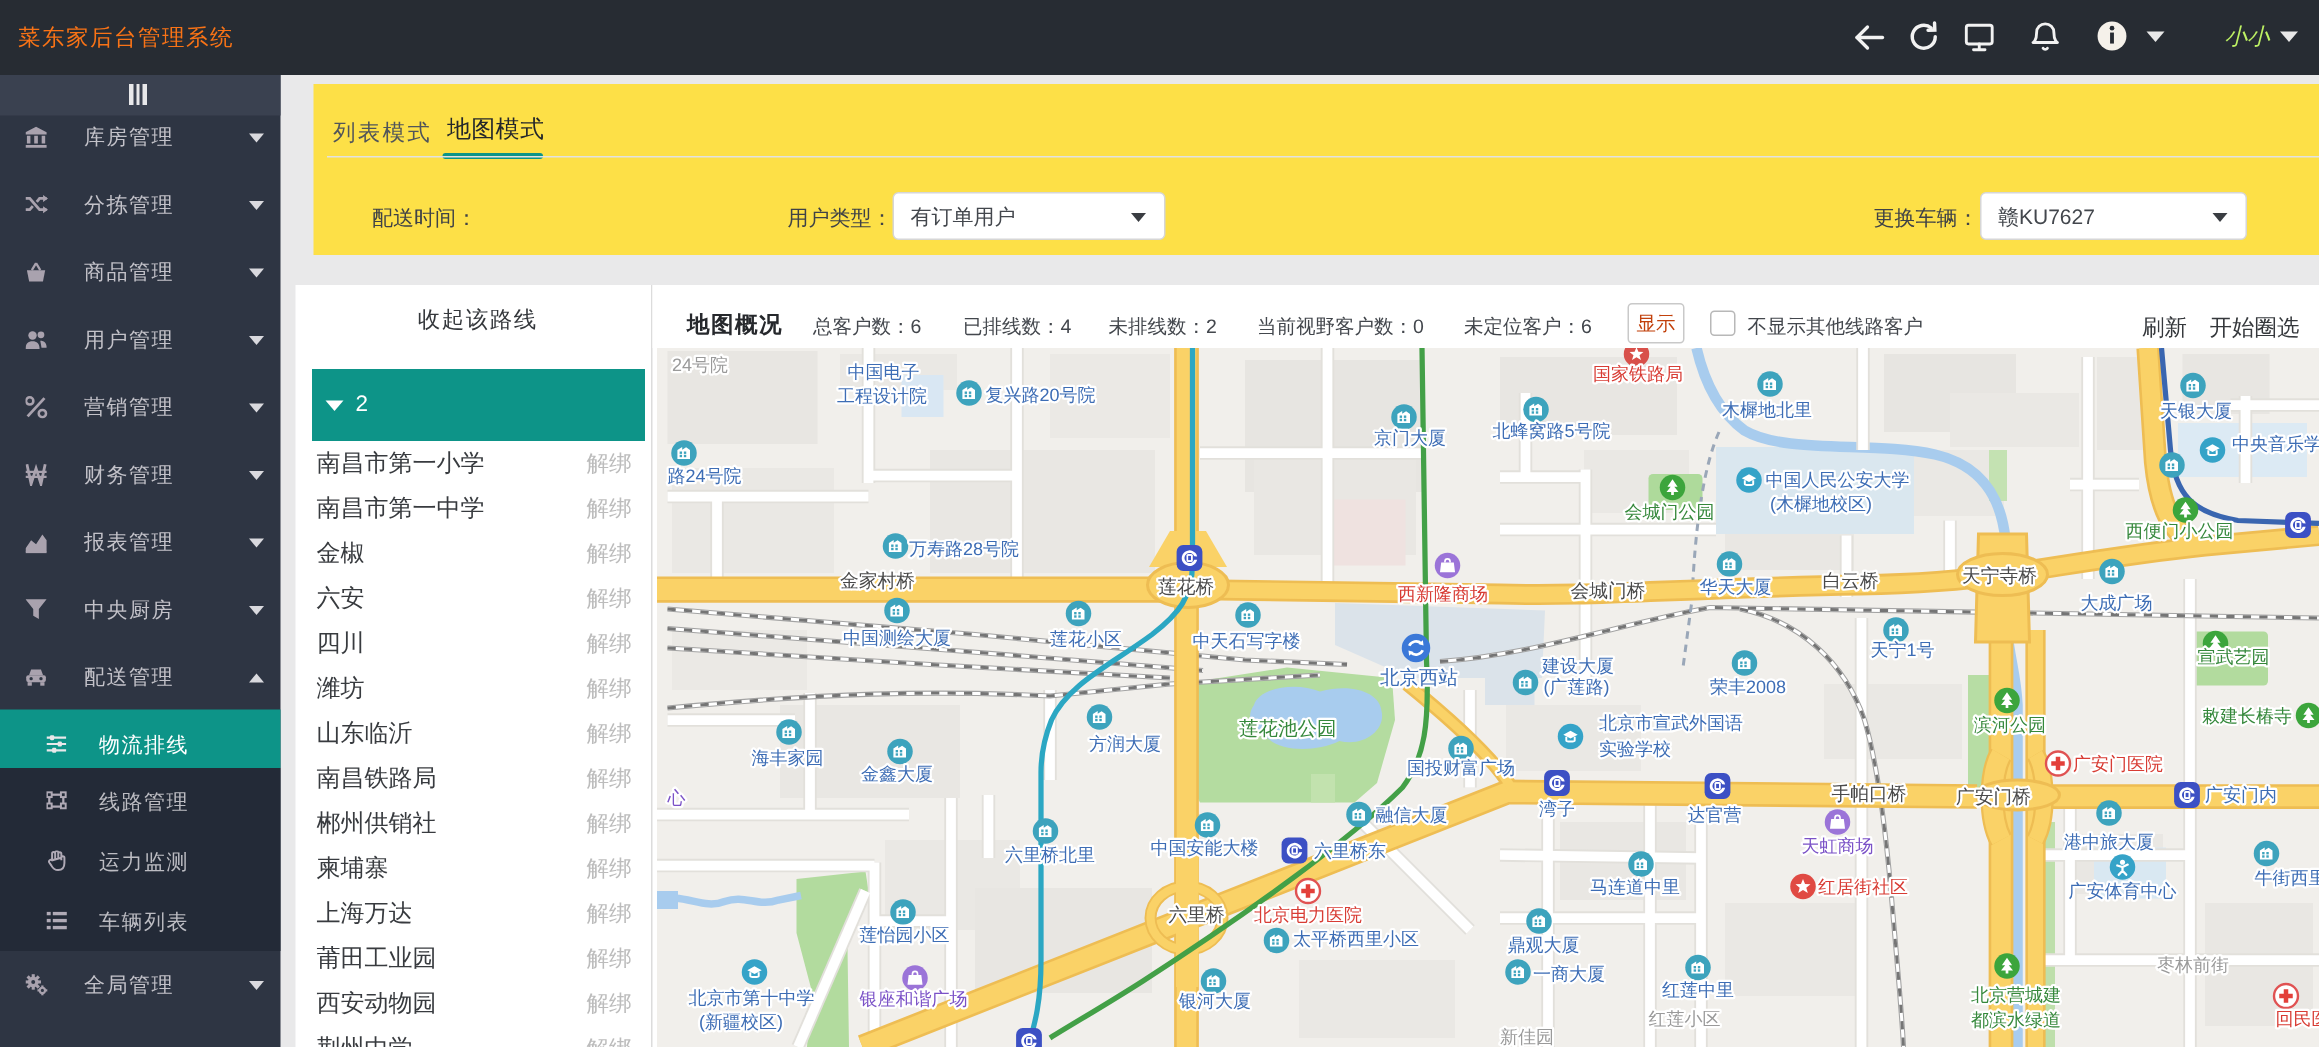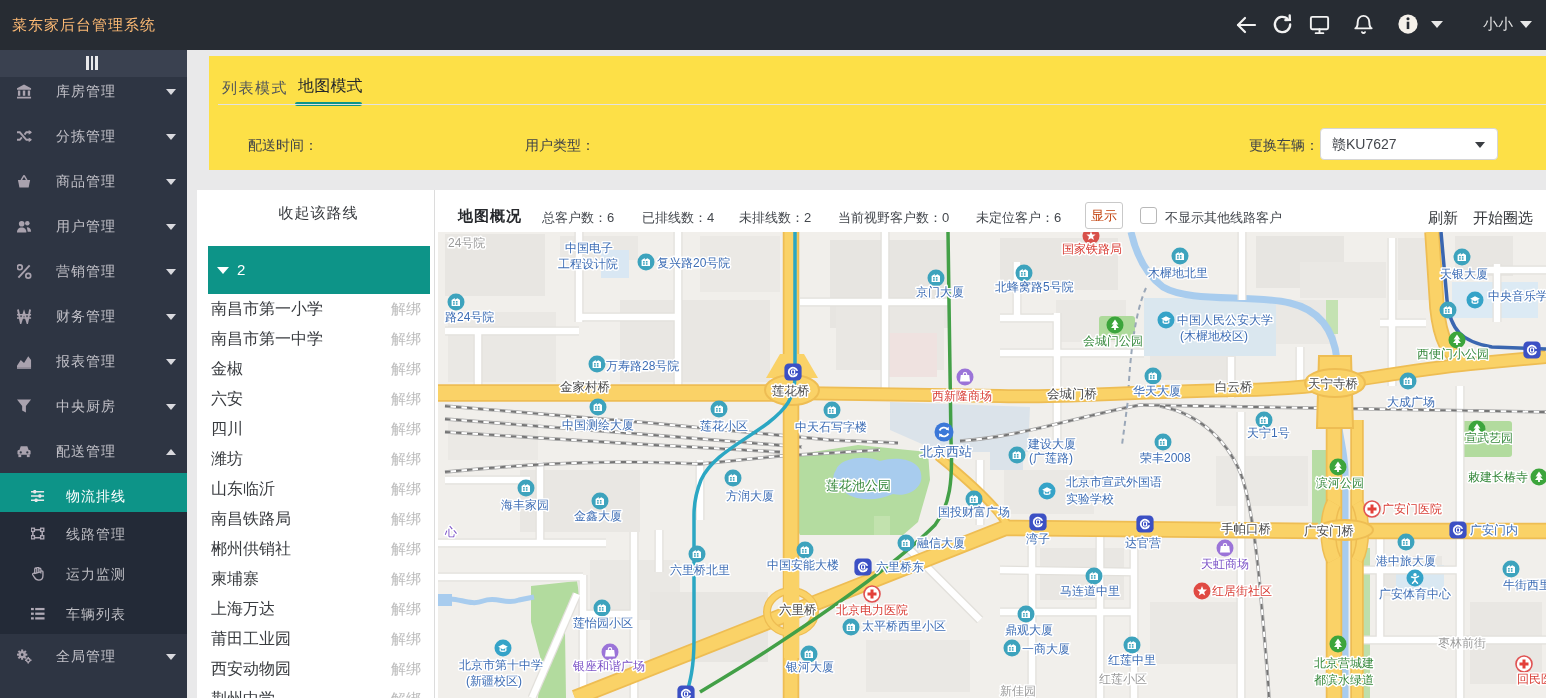--- a/index.html
+++ b/index.html
@@ -1,21 +1,21 @@
 <!DOCTYPE html>
 <html lang="zh"><head>
 <meta charset="utf-8">
 <title>菜东家后台管理系统</title>
 <style>
   * { margin:0; padding:0; box-sizing:border-box; }
   html,body { width:1546px; height:698px; overflow:hidden; background:#e9e9ea;
     font-family:"Liberation Sans", sans-serif; }
   
   #topbar { position:absolute; left:0; top:0; width:1546px; height:50px; background:#272c33; z-index:30;}
-  #topbar .title { position:absolute; left:12px; top:16px; color:#fdba74; font-size:15px; letter-spacing:1px;}
+  #topbar .title { position:absolute; left:12px; top:16px; color:#f97316; font-size:15px; letter-spacing:1px;}
   .tbico { position:absolute; top:13px; }
   
   #sidebar { position:absolute; left:0; top:50px; width:187px; height:648px; background:#2e3543; z-index:20;}
   #foldbar { position:absolute; left:0; top:0; width:187px; height:27px; background:#3a4150; }
   #foldbar .bars { position:absolute; left:86px; top:6px; }
   #foldbar .bars i { display:inline-block; width:2.5px; height:14px; background:#e8e8ea; margin-right:2px; }
   .mi { position:absolute; left:0; width:175px; height:45px;text-align:right; }
   .mi .ic { position:absolute; left:17px; top:15px; width:15px; height:15px; }
   .mi .tx { position:absolute; left:56px; top:14px; font-size:14px; color:#c3c2c9; letter-spacing:1px;}
   .mi .car { position:absolute; left:166px; top:20px; width:0; height:0;
@@ -78,21 +78,21 @@
   <svg class="tbico" style="left:1352px" width="23" height="23" viewBox="0 0 24 24" fill="none" stroke="#f2f2f2" stroke-width="2" stroke-linecap="round" stroke-linejoin="round">
       <path d="M18 9 a6 6 0 0 0 -12 0 c0 6 -2.5 7 -2.5 7 h17 c0 0 -2.5 -1 -2.5 -7"></path>
       <path d="M10.5 20 a1.8 1.8 0 0 0 3 0"></path>
     </svg>
   <svg class="tbico" style="left:1397px" width="22" height="22" viewBox="0 0 24 24">
       <circle cx="12" cy="12" r="10.5" fill="#f5f1ea"></circle>
       <rect x="10.6" y="9.5" width="2.8" height="8" fill="#272c33"></rect>
       <circle cx="12" cy="6.3" r="1.7" fill="#272c33"></circle>
     </svg>
   <div class="tbico" style="left:1431px; top:21px; width:0;height:0;border-left:6px solid transparent;border-right:6px solid transparent;border-top:7px solid #e8e8e8;"></div>
-  <span class="tbico" style="left:1483px; top:15px; color:#e5e5e5; font-size:15px;">小小</span>
+  <span class="tbico" style="left:1483px; top:15px; color:#bef264; font-size:15px;font-style:italic;">小小</span>
   <div class="tbico" style="left:1520px; top:21px; width:0;height:0;border-left:6px solid transparent;border-right:6px solid transparent;border-top:7px solid #e8e8e8;"></div>
 </div>
 
 <div id="sidebar">
   <div id="foldbar">
       <span class="bars"><i></i><i></i><i></i></span>
     </div>
 
   <div id="menu">
       <div class="mi" style="top:18.5px">
@@ -236,20 +236,24 @@
 </div>
 
 <div id="page">
   <div id="card1">
     <span class="tab1">列表模式</span>
     <span class="tab2">地图模式</span>
     <div class="tabactive"></div>
     <div class="tabline"></div>
     <span class="flabel" style="left:39px">配送时间：</span>
     <span class="flabel" style="left:316px">用户类型：</span>
+    <div class="fbox" style="left:386px; width:182px;">
+        <span class="v">有订单用户</span>
+        <i class="caret"></i>
+      </div>
     <span class="flabel" style="left:1040px">更换车辆：</span>
     <div class="fbox" style="left:1111px; width:178px;">
         <span class="v">赣KU7627</span>
         <i class="caret"></i>
       </div>
   </div>
   <div id="card2">
     <div id="ptitle">收起该路线</div>
     <div id="pteal">
         <i class="car"></i>

